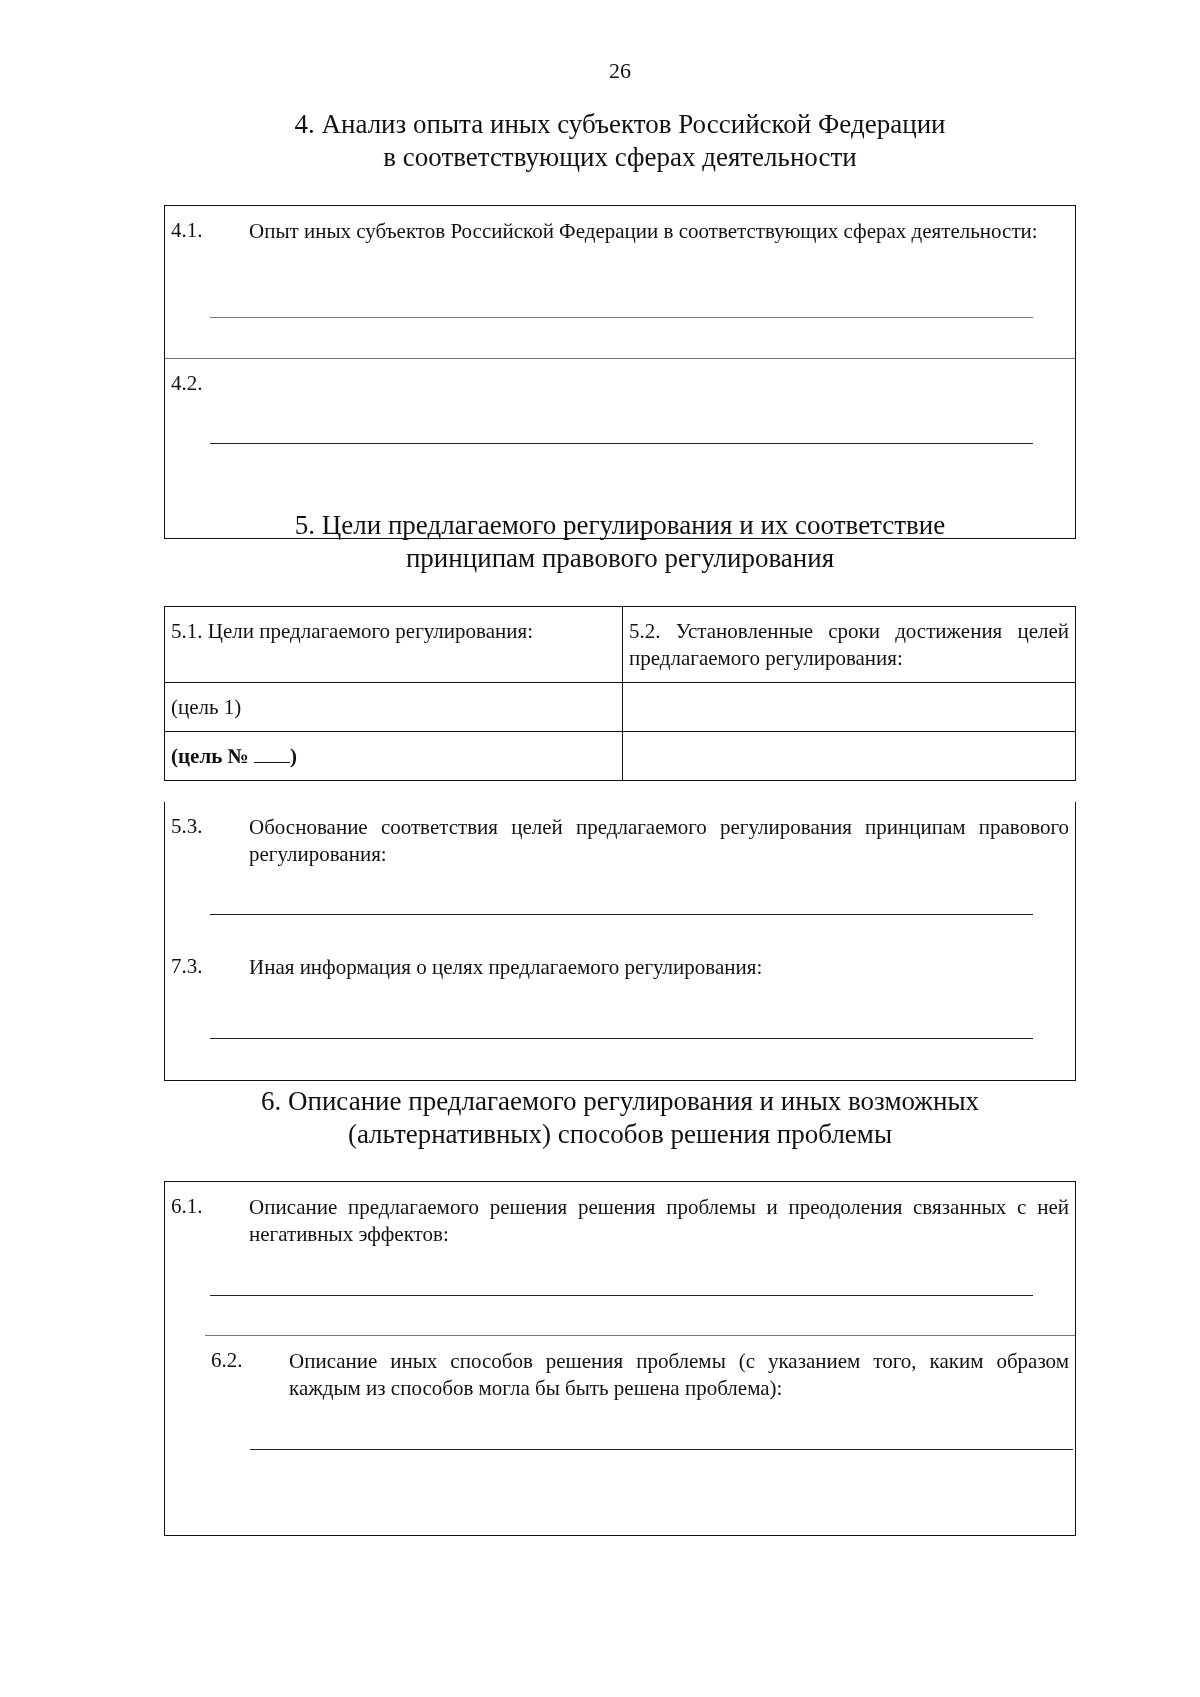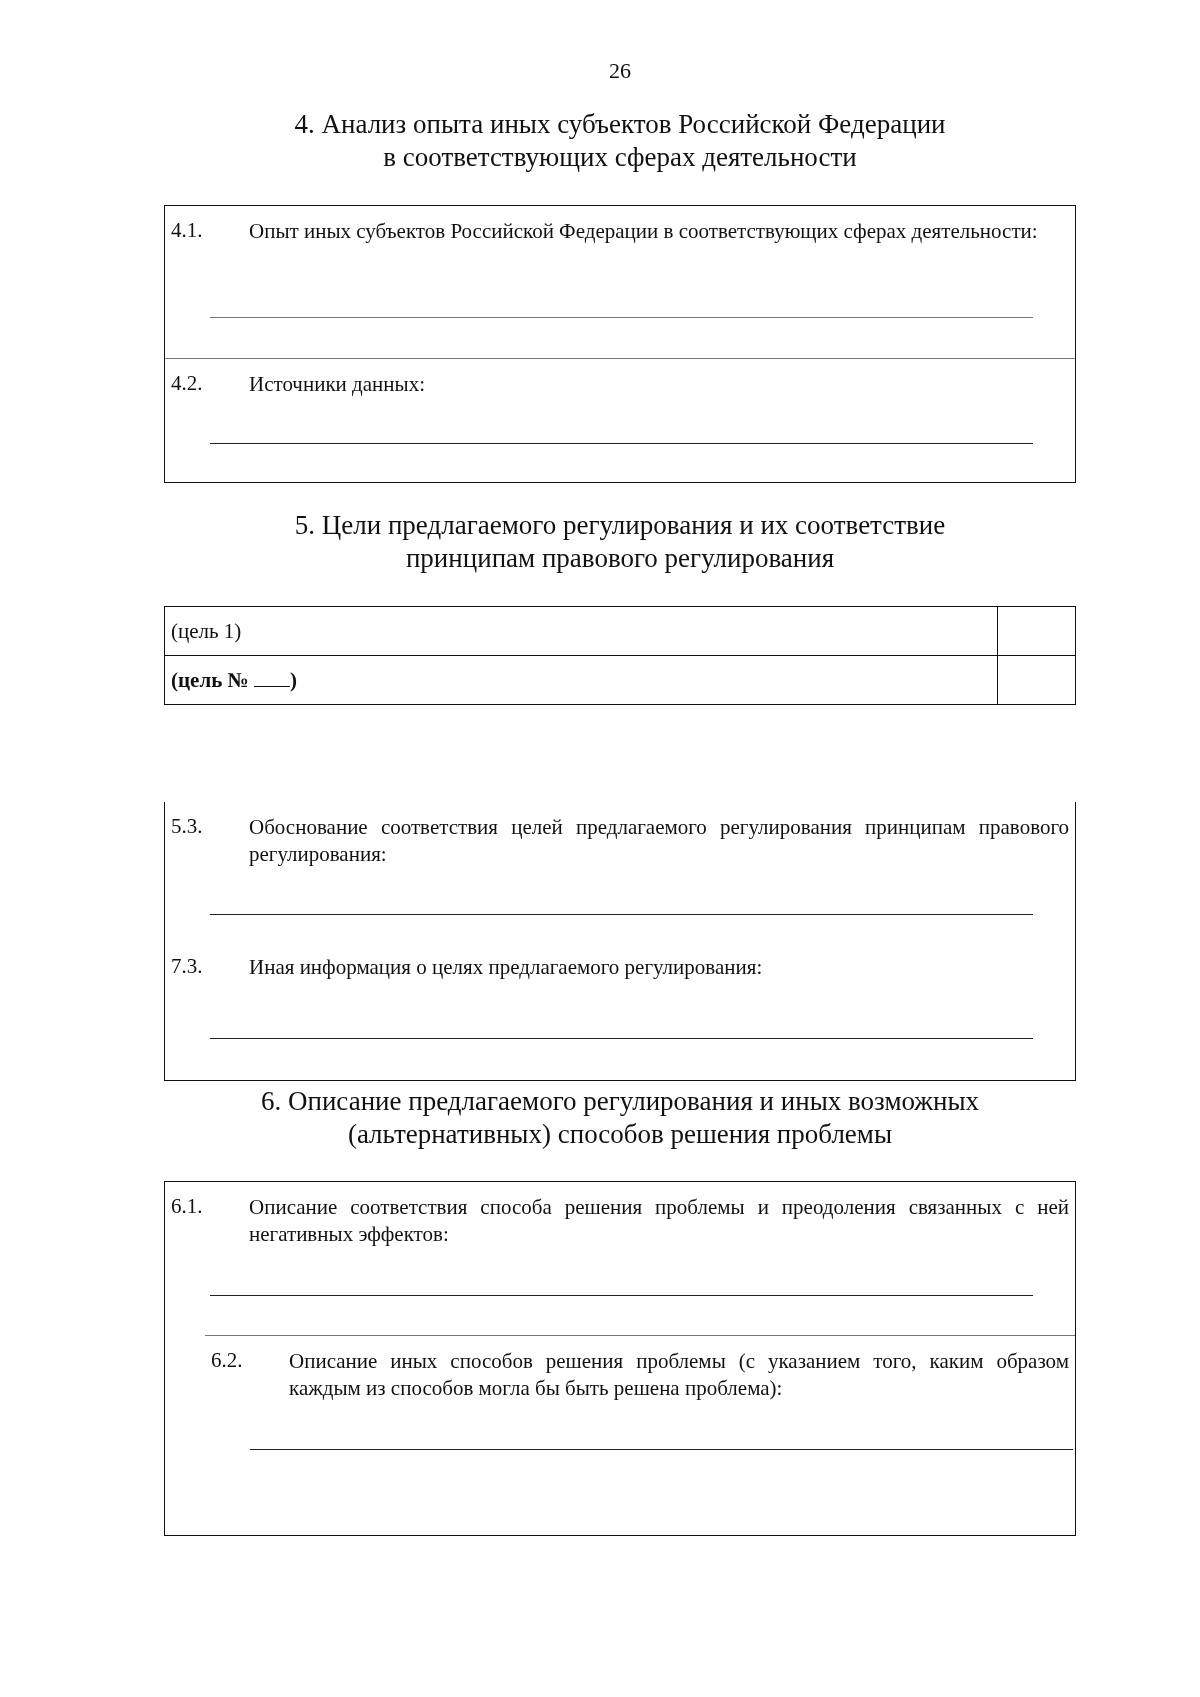--- a/index.html
+++ b/index.html
@@ -22,41 +22,44 @@
 </head>
 <body>
 
 <div class="page-num">26</div>
 
 <div class="sec-title" style="top:108px;">
   <div>4. Анализ опыта иных субъектов Российской Федерации</div>
   <div>в соответствующих сферах деятельности</div>
 </div>
 
-<div class="box" style="top:205px; height:278px;">
+<div class="box" style="top:205px; height:334px;">
   <div class="row" style="height:152px;">
     <span class="num">4.1.</span>
     <div class="txt">Опыт иных субъектов Российской Федерации в соответствующих сферах деятельности:</div>
     <div class="fill grey" style="top:111px;"></div>
   </div>
   <div class="row sep" style="height:123px;">
     <span class="num">4.2.</span>
-    <div class="txt">Источники данных:</div>
     <div class="fill" style="top:84px;"></div>
   </div>
 </div>
 
 <div class="sec-title" style="top:509px;">
   <div>5. Цели предлагаемого регулирования и их соответствие</div>
   <div>принципам правового регулирования</div>
 </div>
 
 <div class="goals-wrap" style="top:606px;">
   <table class="goals">
     <tbody>
+        <tr style="height:76px;">
+      <td style="width:445px;">5.1. Цели предлагаемого регулирования:</td>
+      <td class="right">5.2. Установленные сроки достижения целей предлагаемого регулирования:</td>
+    </tr>
     <tr style="height:49px;">
       <td>(цель 1)</td>
       <td></td>
     </tr>
     <tr style="height:49px;font-weight:bold;">
       <td><span>(цель № </span><span class="blank"></span><span>)</span></td>
       <td></td>
     </tr>
   </tbody>
     </table>
@@ -76,21 +79,21 @@
 </div>
 
 <div class="sec-title" style="top:1085px;">
   <div>6. Описание предлагаемого регулирования и иных возможных</div>
   <div>(альтернативных) способов решения проблемы</div>
 </div>
 
 <div class="box" style="top:1181px; height:355px;">
   <div class="row" style="height:153px;">
     <span class="num">6.1.</span>
-    <div class="txt">Описание соответствия способа решения проблемы и преодоления связанных с ней негативных эффектов:</div>
+    <div class="txt">Описание предлагаемого решения решения проблемы и преодоления связанных с ней негативных эффектов:</div>
     <div class="fill" style="top:113px;"></div>
   </div>
   <div class="row sep" style="height:199px;margin-left:40px;">
     <span class="num">6.2.</span>
     <div class="txt">Описание иных способов решения проблемы (с указанием того, каким образом каждым из способов могла бы быть решена проблема):</div>
     <div class="fill" style="top:113px;"></div>
   </div>
 </div>
 
 </body></html>

